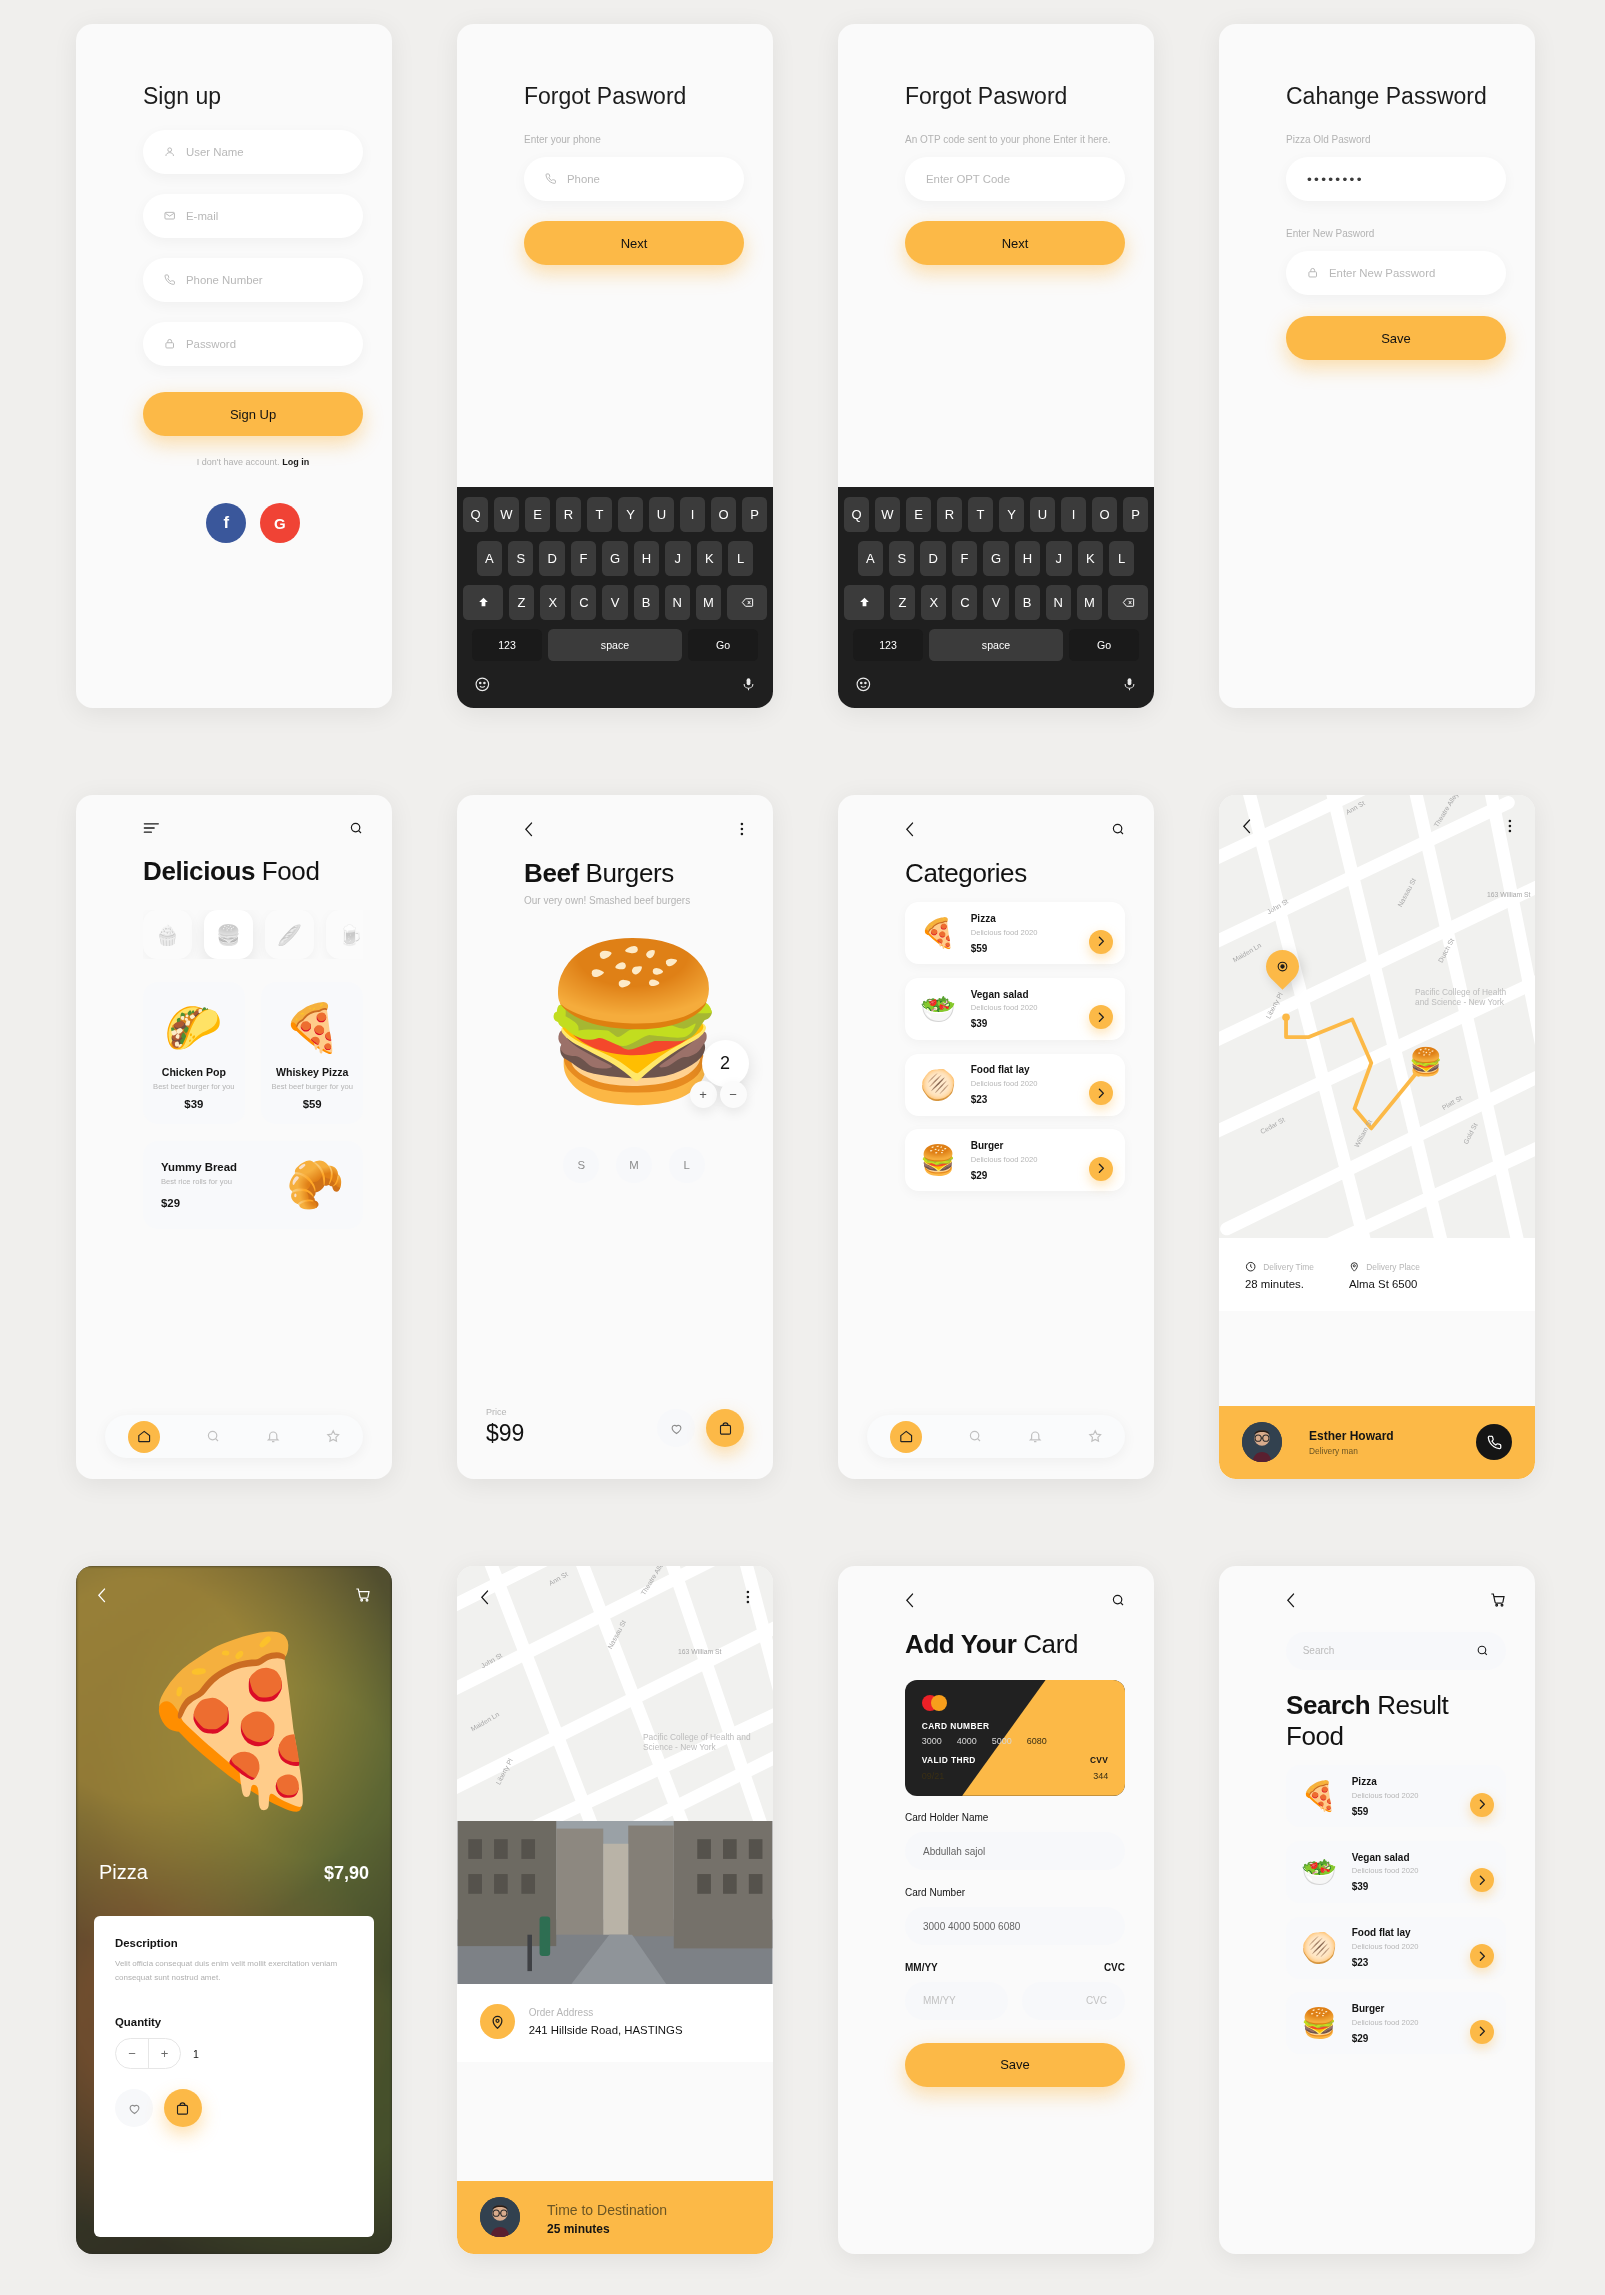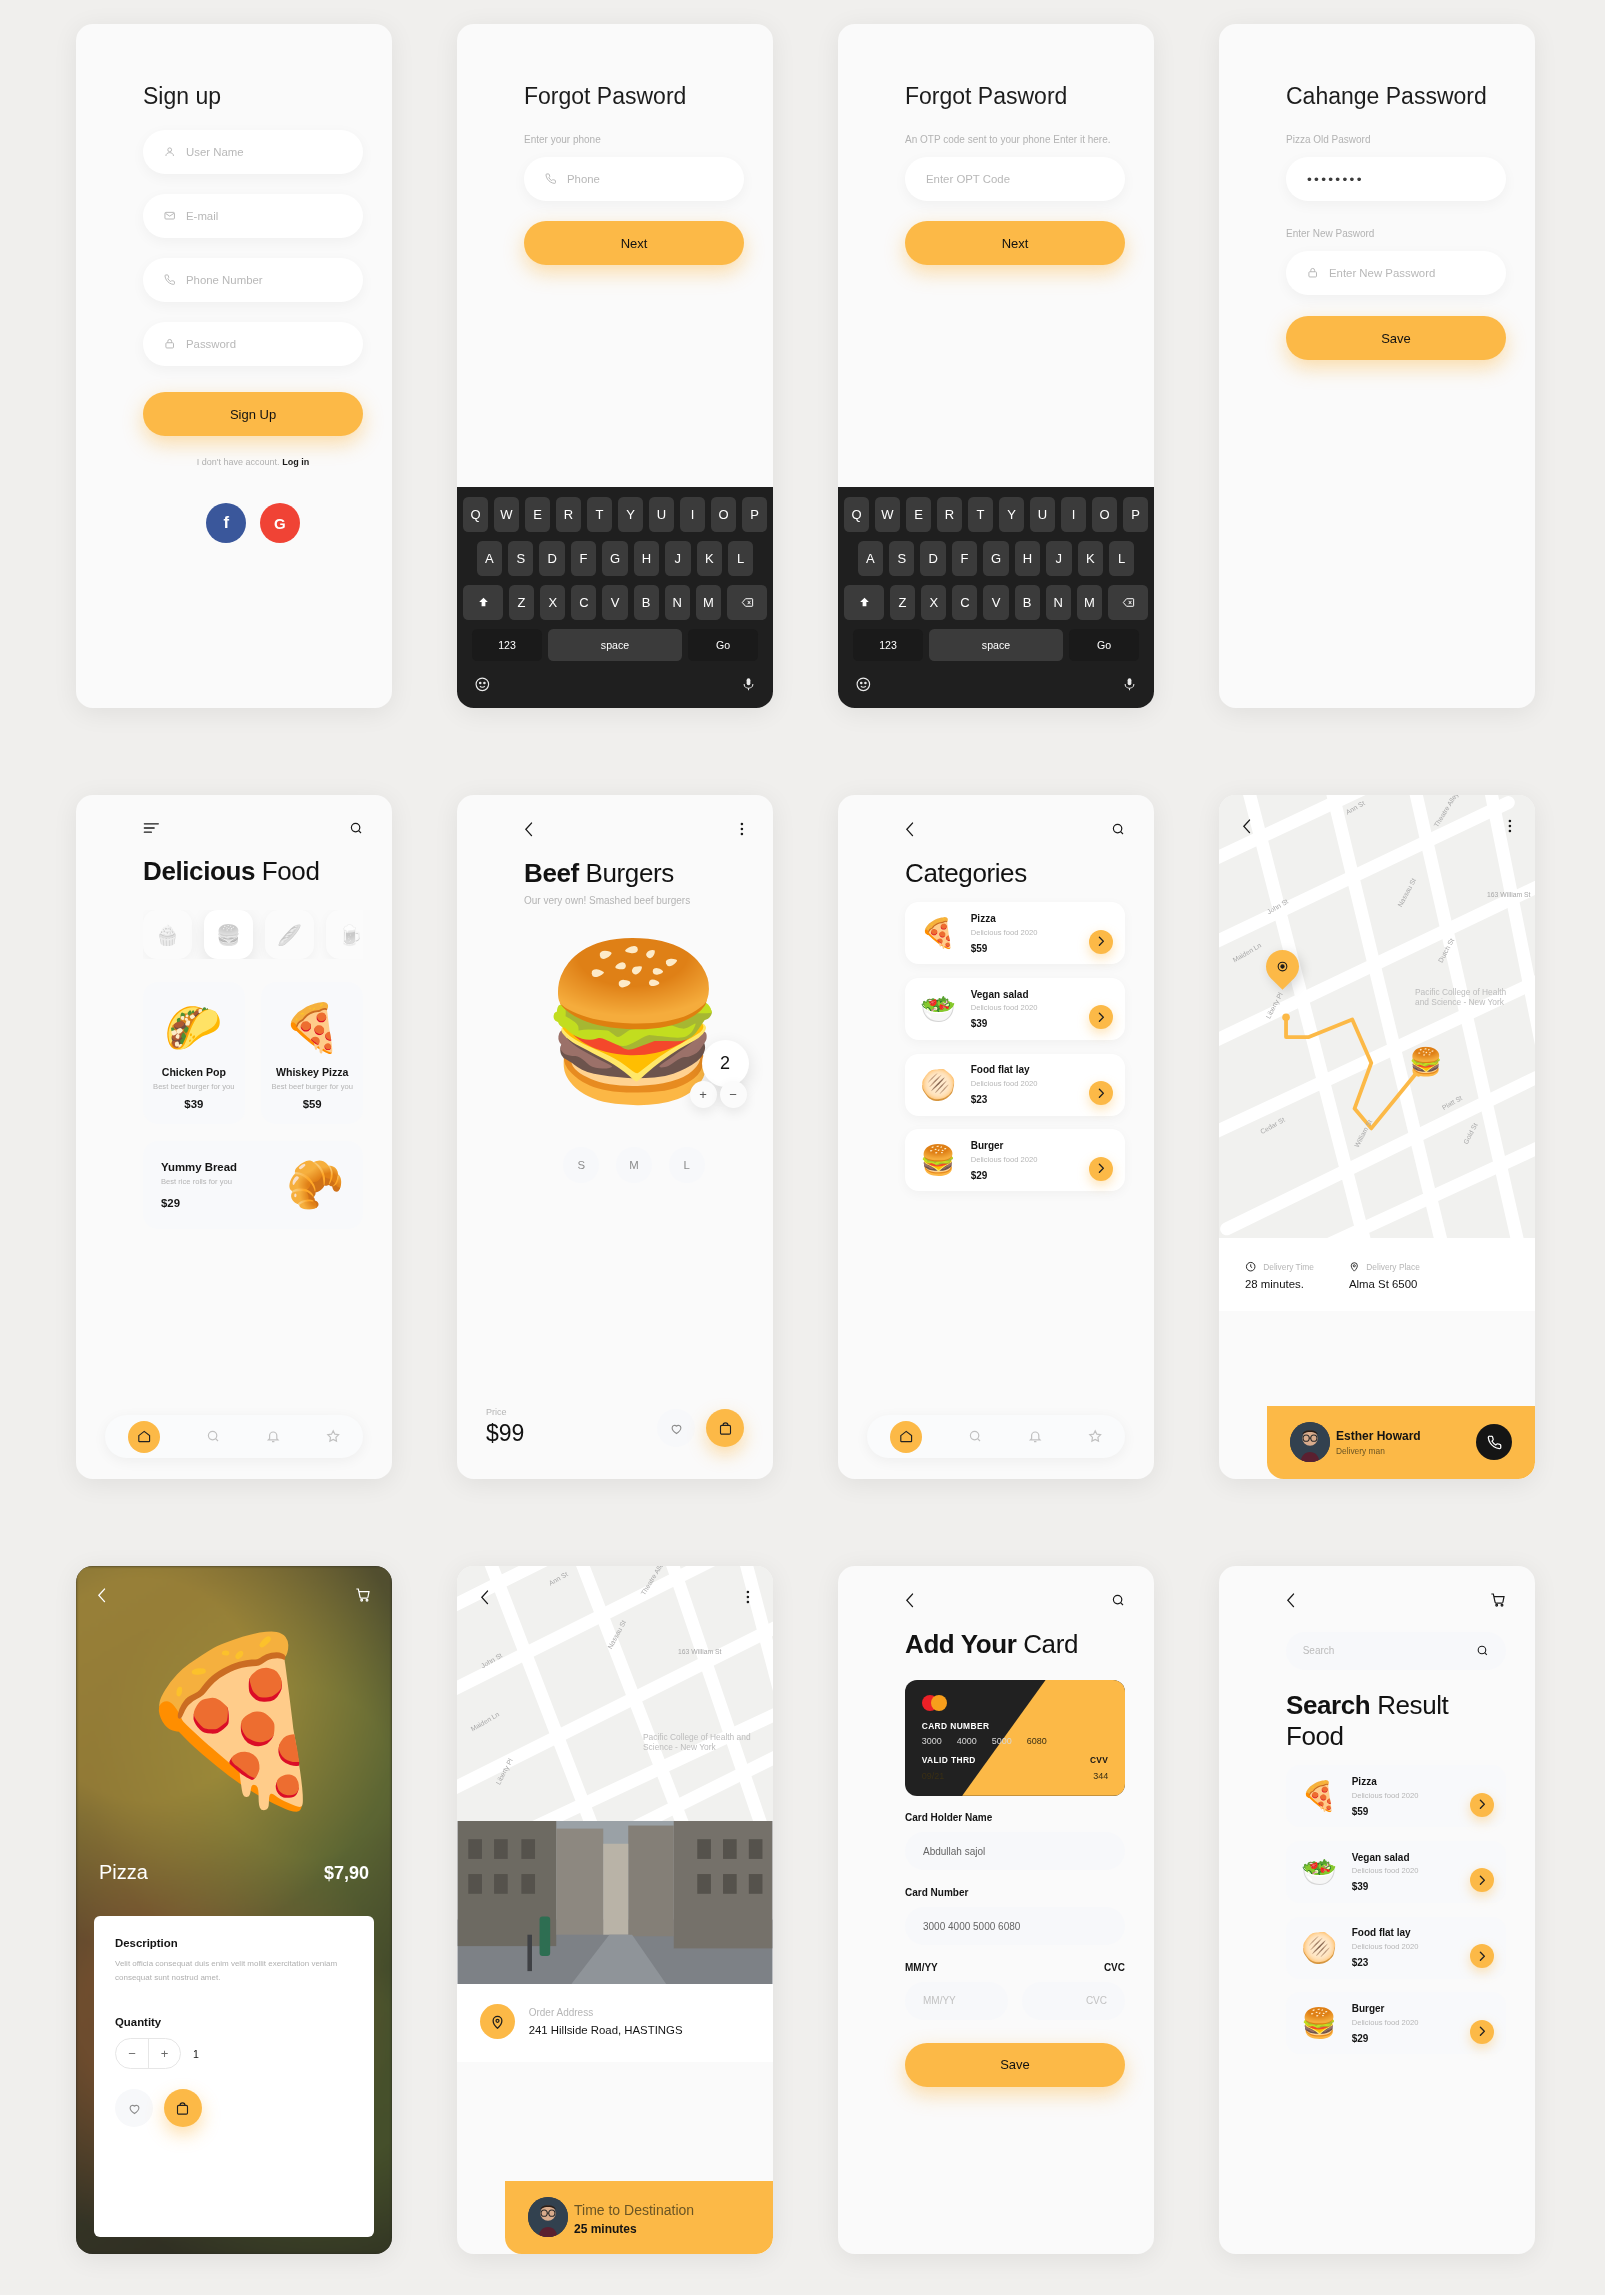--- a/index.html
+++ b/index.html
@@ -162,21 +162,21 @@
          border-radius: 50% 50% 50% 0; transform: rotate(-45deg);
          display: flex; align-items: center; justify-content: center;
          box-shadow: 0 4.6px 12px rgba(0,0,0,.15); }
   .pin > * { transform: rotate(45deg); }
   .delivery-info { position: absolute; left: 0; right: 0; top: 443px;
                    background: #fff; padding: 23px 26px 21px; display: flex; gap: 35px; }
   .di-col .hd { display: flex; align-items: center; gap: 6.8px; font-size: 8.4px; color: #b6b6b6; }
   .di-col .vl { font-size: 11.4px; color: #141414; margin-top: 6px; font-weight: 500; }
   .courier { position: absolute; left: 0; right: 0; bottom: 0; background: #fcb947;
              border-radius: 0 0 16.7px 16.7px; padding: 16.7px 23px;
-             display: flex; align-items: center; gap: 6px; margin-left: 48px; }
+             display: flex; align-items: center; gap: 27px; }
   .avatar { width: 40px; height: 40px; border-radius: 50%; overflow: hidden;
             background: #33404d; flex: 0 0 40px; position: relative; }
   .courier .nm { font-size: 12px; font-weight: 600; color: #141414; }
   .courier .rl { font-size: 8.4px; color: #6b5524; margin-top: 3px; }
   .call-btn { margin-left: auto; width: 36px; height: 36px; border-radius: 50%;
               background: #151515; display: flex; align-items: center;
               justify-content: center; cursor: pointer; }
 
   
   .pz { background: #2b2a22; }
@@ -223,21 +223,21 @@
   .mc i { display: block; width: 16.7px; height: 16.7px; border-radius: 50%; }
   .mc i:first-child { background: #eb2027; }
   .mc i:last-child { background: #f79e1b; margin-left: -7.6px; }
   .cn-lab { font-size: 8.4px; font-weight: 700; letter-spacing: 0.4px; }
   .cn-val { font-size: 9px; margin-top: 5.3px; display: flex; gap: 15px; color: #d8d8d8; }
   .cn-val span:last-child { color: #3a2f14; }
   .cv-row { display: flex; justify-content: space-between; align-items: flex-end; }
   .cv-row .rt { text-align: right; color: #141414; }
   .cv-row .rt .cn-lab { color: #141414; }
   .cv-row .rt .cn-val { justify-content: flex-end; color: #3a2f14; }
-  .flabel { font-size: 10px; font-weight: 700; color: #141414; margin-top: 16.7px; }
+  .flabel { font-size: 10px; font-weight: 400; color: #141414; margin-top: 16.7px; }
   .finput { margin-top: 9px; background: #f7f8fa; border-radius: 21px; height: 38px;
             display: flex; align-items: center; padding: 0 18px;
             font-size: 10px; color: #656565; }
   .finput.ph { color: #c2c2c2; }
   .two-col { display: flex; gap: 13.7px; }
   .two-col > div { flex: 1; }
   .two-col .finput.right { justify-content: flex-end; }
   .lab-row { display: flex; justify-content: space-between; margin-top: 16.7px; }
   .lab-row span { font-size: 10px; font-weight: 600; color: #141414; }
 

